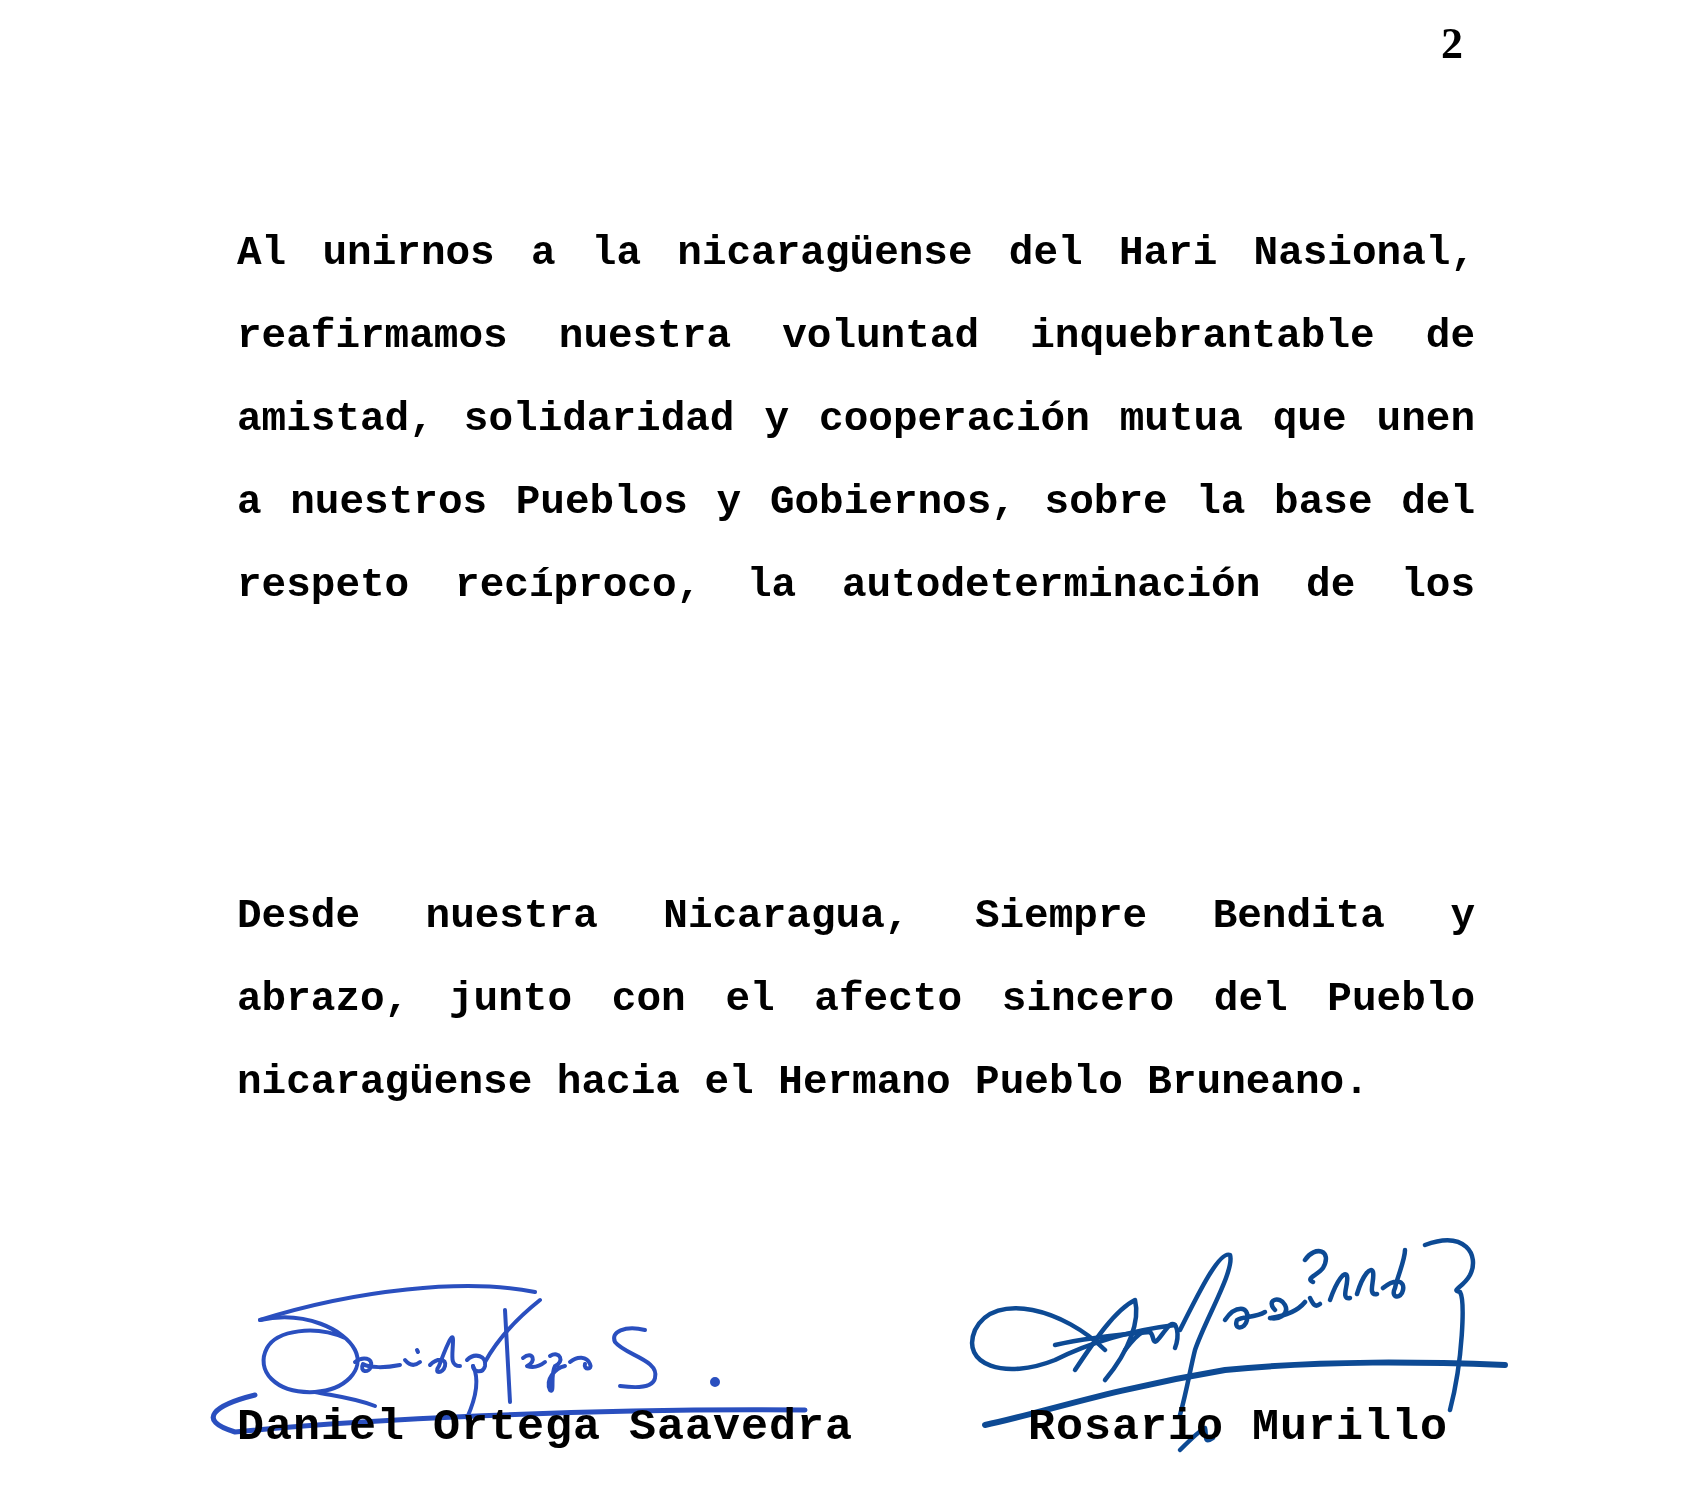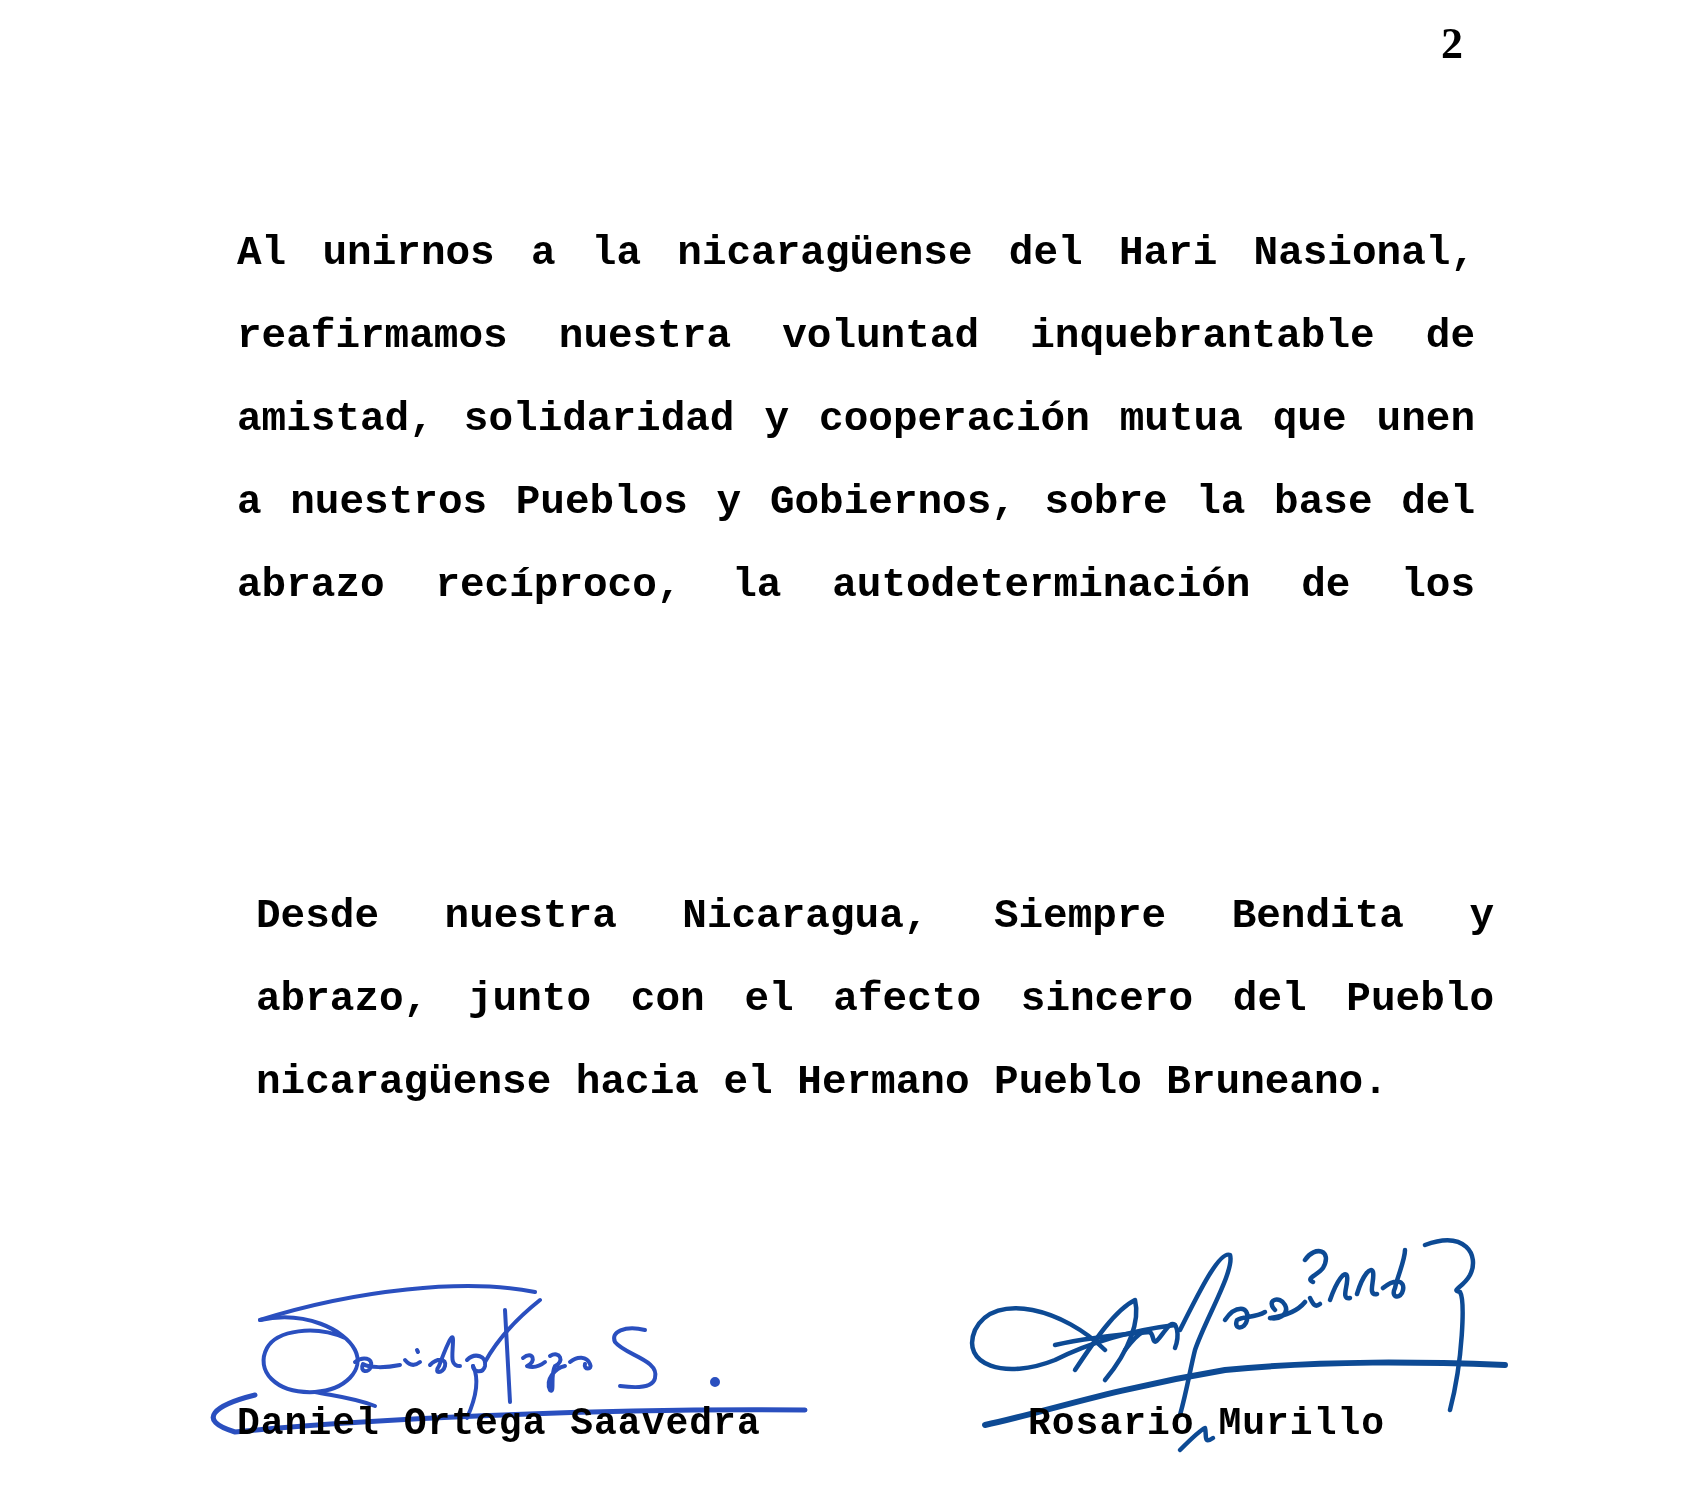--- a/index.html
+++ b/index.html
@@ -37,53 +37,53 @@
     .paragraph .line {
       display: block;
       white-space: nowrap;
       text-align-last: justify;
       text-align: justify;
     }
     .paragraph .line.last {
       text-align-last: left;
     }
     #para-1 { top: 212px; }
-    #para-2 { top: 875px; margin-left: 19px; }
+    #para-2 { top: 875px; }
     .signature {
       position: absolute;
     }
     .signature svg {
       display: block;
       overflow: visible;
     }
     #sig-ortega { left: 205px; top: 1270px; }
     #sig-murillo { left: 965px; top: 1220px; }
     .signer-name {
       position: absolute;
       top: 1405px;
       font-weight: bold;
-      font-size: 38px;
+      font-size: 45px;
       line-height: 1;
       white-space: nowrap;
       letter-spacing: 1px;
     }
     #name-ortega { left: 237px; }
     #name-murillo { left: 1028px; text-align: center; }
   </style>
 </head>
 <body>
 
 <div class="page-number">2</div>
 
 <div class="paragraph" id="para-1">
   <span class="line">Al unirnos a la nicaragüense del Hari Nasional,</span>
   <span class="line">reafirmamos nuestra voluntad inquebrantable de</span>
   <span class="line">amistad, solidaridad y cooperación mutua que unen</span>
   <span class="line">a nuestros Pueblos y Gobiernos, sobre la base del</span>
-  <span class="line">abrazo recíproco, la autodeterminación de los</span>
+  <span class="line">respeto recíproco, la autodeterminación de los</span>
 </div>
 
 <div class="paragraph" id="para-2">
   <span class="line">Desde nuestra Nicaragua, Siempre Bendita y</span>
   <span class="line">abrazo, junto con el afecto sincero del Pueblo</span>
   <span class="line last">nicaragüense hacia el Hermano Pueblo Bruneano.</span>
 </div>
 
 <div class="signature" id="sig-ortega">
   <svg width="660" height="150" viewBox="0 0 660 150" fill="none" stroke="#2a4fbf" stroke-width="4" stroke-linecap="round" stroke-linejoin="round">

